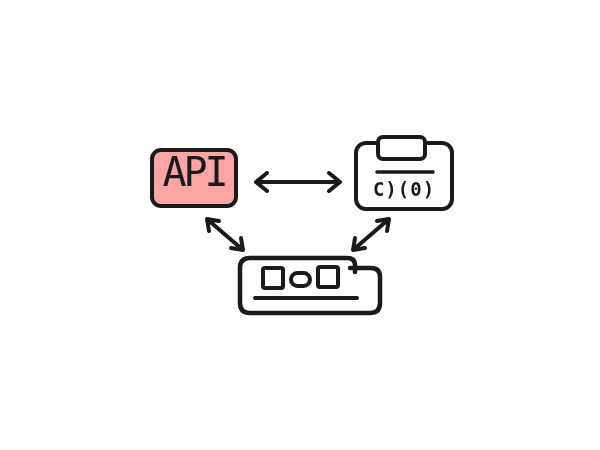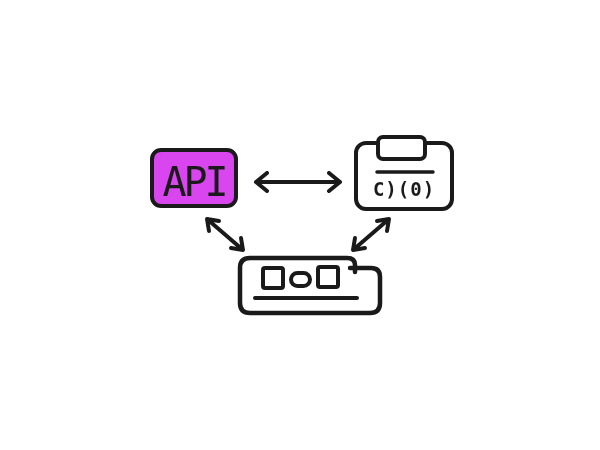--- a/index.html
+++ b/index.html
@@ -13,22 +13,22 @@
   }
   .abs { position: absolute; }
 
   
   .api-node {
     left: 150px; top: 148px;
     width: 88px; height: 60px;
     box-sizing: border-box;
     border: 4px solid #1a1a1a;
     border-radius: 11px;
-    background: #d946ef;
-    display: flex; align-items: flex-end; justify-content: center;
+    background: #fca5a5;
+    display: flex; align-items: flex-start; justify-content: center;
   }
   .api-label {
     font-size: 40px;
     letter-spacing: -3px;
     color: #1a1a1a;
     line-height: 1;
     padding-bottom: 2px;
   }
 
   

